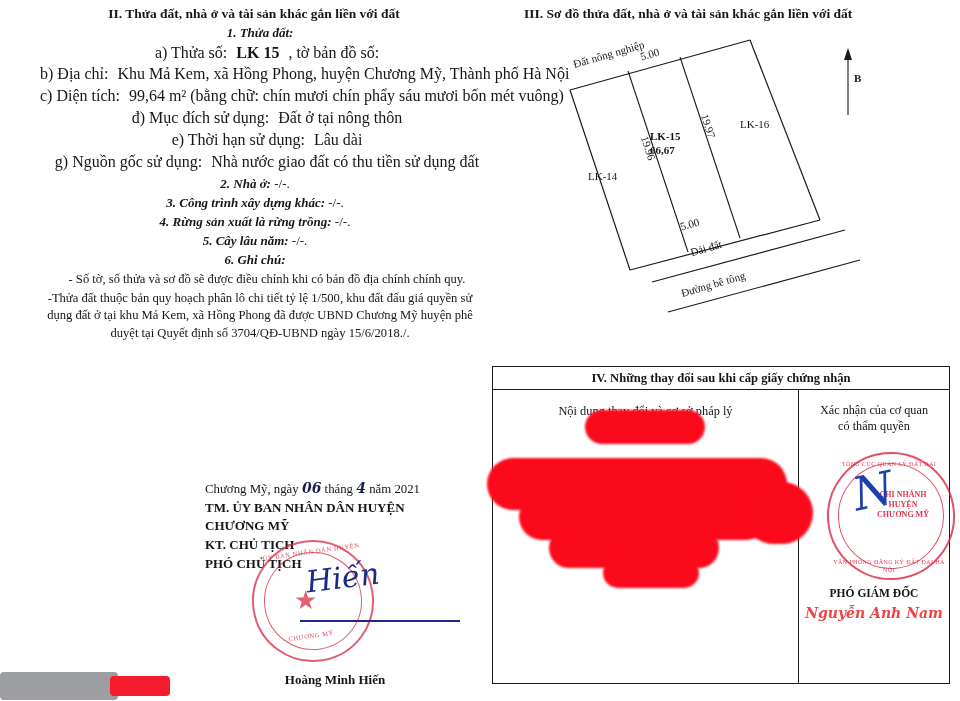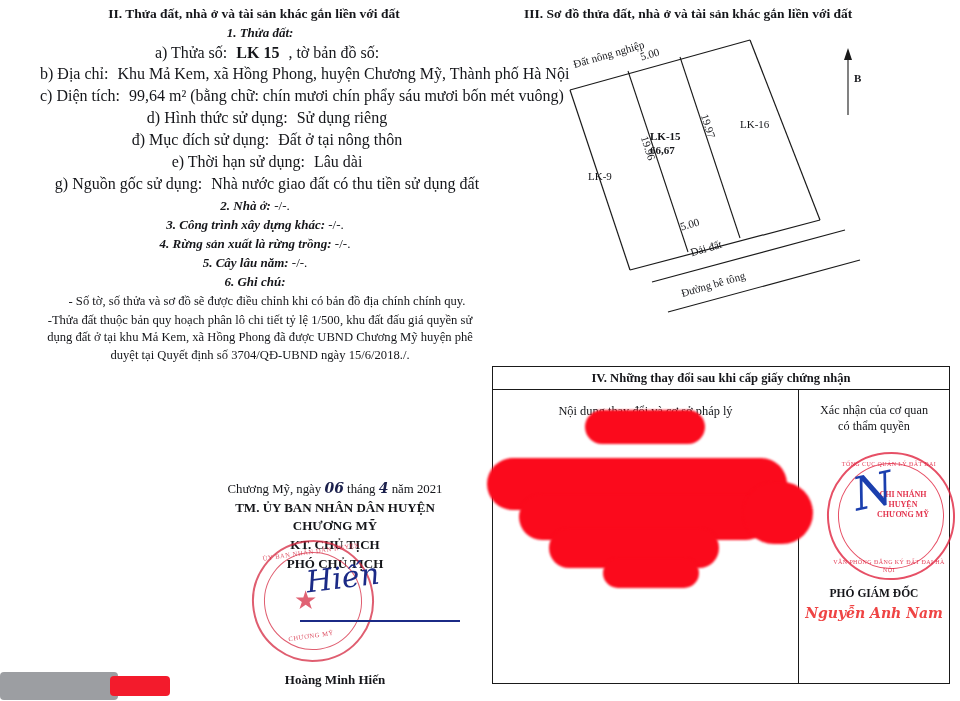--- a/index.html
+++ b/index.html
@@ -69,21 +69,20 @@
     line-height: 1.38;
     width: 440px;
   }
 
   
   .sign-block {
     position: absolute;
     left: 205px;
     top: 478px;
     width: 260px;
-    text-align: center;
     font-size: 12.8px;
     line-height: 1.45;
   }
   .sign-block .date-row {
     white-space: nowrap;
   }
   .hand {
     font-family: "DejaVu Serif", serif;
     font-style: italic;
     font-weight: bold;
@@ -344,24 +343,20 @@
     <div class="line">
       <span class="lbl">b) Địa chỉ:</span>
       <span class="val">Khu Mả Kem, xã Hồng Phong, huyện Chương Mỹ, Thành phố Hà Nội</span>
     </div>
 
     <div class="line">
       <span class="lbl">c) Diện tích:</span>
       <span class="val">99,64 m² (bằng chữ: chín mươi chín phẩy sáu mươi bốn mét vuông)</span>
     </div>
 
-    <div class="line">
-      <span class="lbl">d) Hình thức sử dụng:</span>
-      <span class="val">Sử dụng riêng</span>
-    </div>
 
     <div class="line">
       <span class="lbl">đ) Mục đích sử dụng:</span>
       <span class="val">Đất ở tại nông thôn</span>
     </div>
 
     <div class="line">
       <span class="lbl">e) Thời hạn sử dụng:</span>
       <span class="val">Lâu dài</span>
     </div>
@@ -441,21 +436,21 @@
       <path d="M348 28 L344 40 L352 40 Z" fill="#1a1a1a"></path>
     </svg>
 
     <div class="dia-label" style="left:72px; top:28px; transform:rotate(-16deg);">Đất nông nghiệp</div>
     <div class="dia-label" style="left:140px; top:28px; transform:rotate(-16deg);">5.00</div>
     <div class="dia-label" style="left:136px; top:122px; transform:rotate(72deg);">19.96</div>
     <div class="dia-label" style="left:196px; top:100px; transform:rotate(72deg);">19.97</div>
     <div class="dia-label" style="left:150px; top:110px; font-weight:bold;">LK-15</div>
     <div class="dia-label" style="left:150px; top:124px; font-weight:bold;">66,67</div>
     <div class="dia-label" style="left:240px; top:98px;">LK-16</div>
-    <div class="dia-label" style="left:88px; top:150px;">LK-9</div>
+    <div class="dia-label" style="left:88px; top:150px;">LK-14</div>
     <div class="dia-label" style="left:180px; top:198px; transform:rotate(-16deg);">5.00</div>
     <div class="dia-label" style="left:190px; top:222px; transform:rotate(-16deg);">Dải đất</div>
     <div class="dia-label" style="left:180px; top:258px; transform:rotate(-16deg);">Đường bê tông</div>
     <div class="dia-label" style="left:354px; top:52px; font-weight:bold;">B</div>
   </div>
 
   <div class="sec4">
     <div class="sec4-head">IV. Những thay đổi sau khi cấp giấy chứng nhận</div>
     <div class="sec4-cols">
       <div class="sec4-c1">

